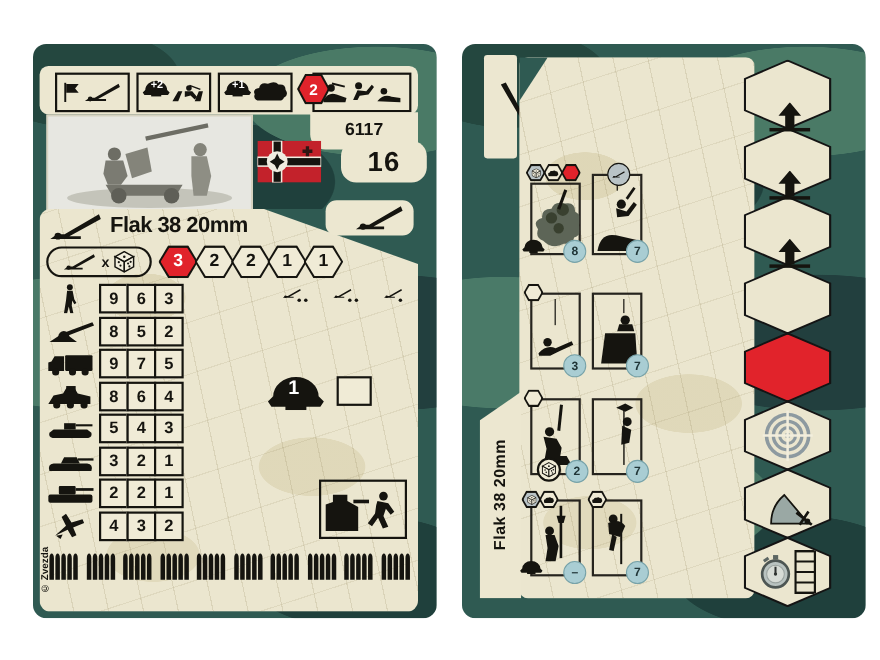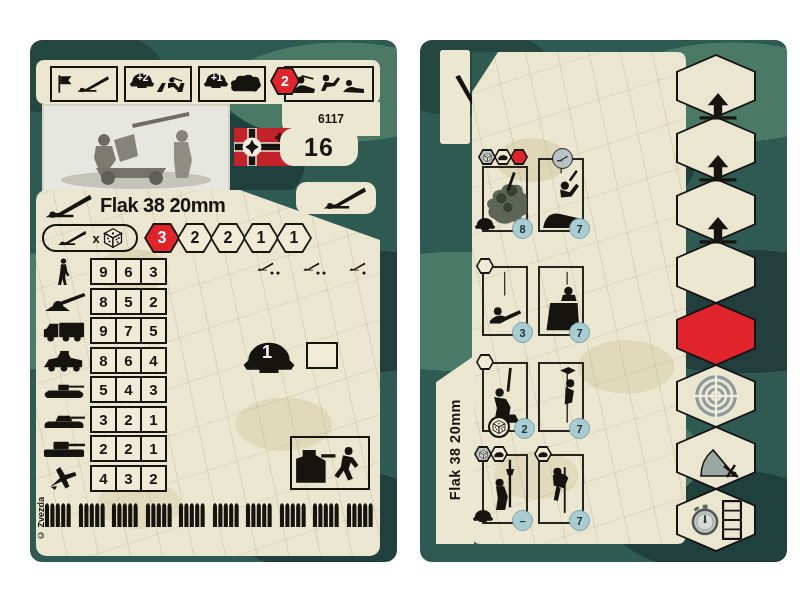--- a/index.html
+++ b/index.html
@@ -277,21 +277,21 @@
       <div class="ibox" style="left:248px;top:6px;width:86px;">
         <svg width="74" height="26" viewBox="0 0 74 26">
             <use href="#sym-crawlers"></use>
           </svg>
       </div>
       <div class="hexflat red abs" style="left:234px;top:7px;width:30px;height:28px;z-index:3;">
         <div class="in" style="width:26px;height:24px;font-size:14px;">2</div>
       </div>
     </div>
     <div class="abs parch" style="left:252px;top:62px;width:98px;height:34px;border-radius:0 0 0 14px;display:grid;place-items:center;">
-      <span class="b" style="font-size:12px;">6117</span>
+      <span class="b" style="font-size:16px;">6117</span>
     </div>
 
     <div class="abs" style="left:14px;top:66px;width:184px;height:88px;background:#e9e9e4;box-shadow:0 0 0 2px #d6d2c0;">
       <svg width="184" height="88" viewBox="0 0 184 88">
         <rect width="184" height="88" fill="#e7e7e1"></rect>
         <ellipse cx="92" cy="74" rx="75" ry="9" fill="#c4c4ba"></ellipse>
         <rect x="88" y="18" width="58" height="4" transform="rotate(-12 88 18)" fill="#6d6d64"></rect>
         <path d="M70 34 l20-6 4 22 -18 6z" fill="#84847a"></path>
         <path d="M52 62 h70 l-6 10 h-58z" fill="#74746b"></path>
         <circle cx="64" cy="72" r="7" fill="#5f5f57"></circle>
@@ -307,21 +307,21 @@
       <svg width="58" height="38" viewBox="0 0 58 38">
         <rect width="58" height="38" fill="#c3222b"></rect>
         <rect x="0" y="15" width="58" height="8" fill="#15140f" stroke="#f0ece0" stroke-width="1.4"></rect>
         <rect x="14" y="0" width="8" height="38" fill="#15140f" stroke="#f0ece0" stroke-width="1.4"></rect>
         <circle cx="18" cy="19" r="9.5" fill="#f0ece0"></circle>
         <path d="M18 11.5 L20.2 16 L24.8 19 L20.2 22 L18 26.5 L15.8 22 L11.2 19 L15.8 16 Z" fill="#15140f"></path>
         <path d="M44 5 h3 v3 h3 v3 h-3 v3 h-3 v-3 h-3 v-3 h3z" fill="#15140f" opacity="0.85"></path>
       </svg>
     </div>
 
-    <div class="abs parch" style="left:250px;top:88px;width:78px;height:38px;border-radius:14px;display:grid;place-items:center;">
+    <div class="abs parch" style="left:280px;top:88px;width:78px;height:38px;border-radius:14px;display:grid;place-items:center;">
       <span class="b" style="font-size:25px;letter-spacing:1px;">16</span>
     </div>
 
     <div class="abs map" style="left:6px;top:150px;width:344px;height:366px;border-radius:10px;">
       <div class="abs camo-tri" style="left:204px;top:0;width:140px;height:50px;background:#2f5a52;clip-path:polygon(0 0,100% 0,100% 100%);"></div>
 
       <svg class="abs" style="left:8px;top:2px;" width="52" height="28" viewBox="0 0 60 30">
           <use href="#sym-gun"></use>
         </svg>
       <span class="abs b" style="left:64px;top:4px;font-size:20px;letter-spacing:-0.5px;">Flak 38 20mm</span>

